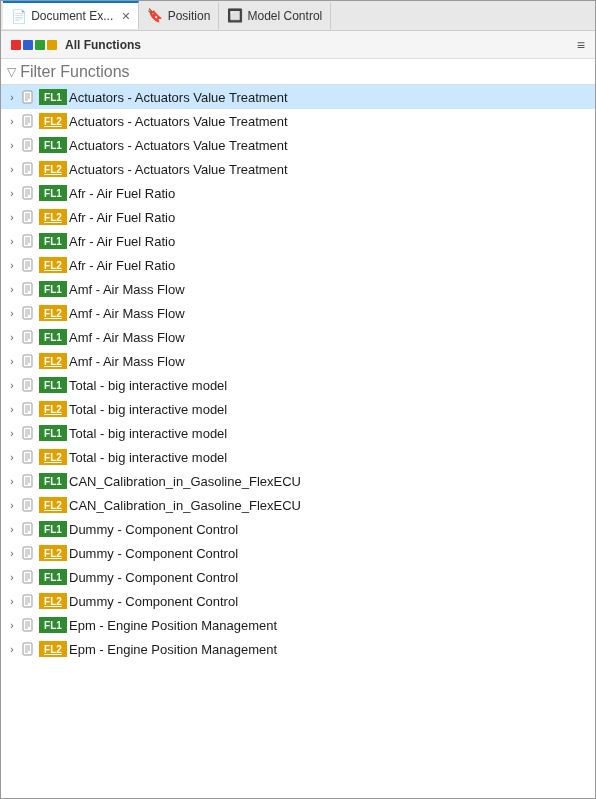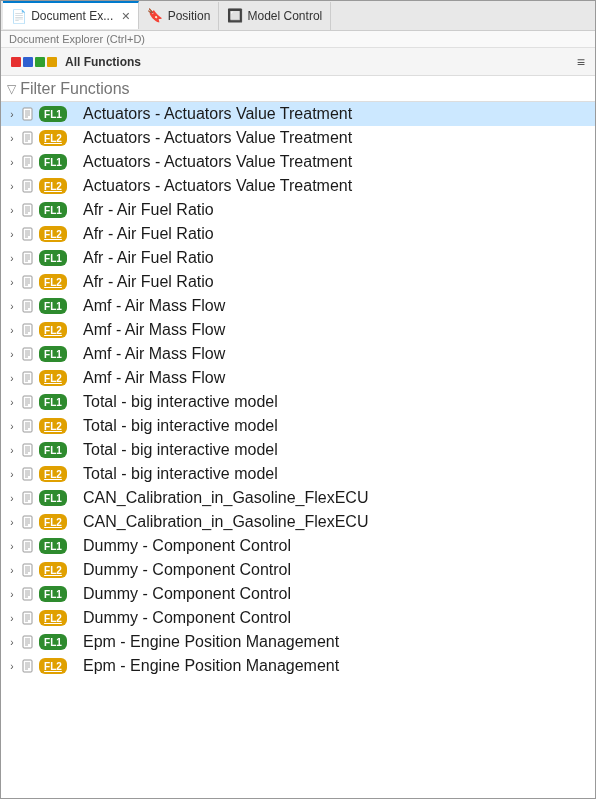--- a/index.html
+++ b/index.html
@@ -146,31 +146,31 @@
     .doc-icon {
       font-size: 12px;
       color: #666;
     }
     .fl-badge {
       display: inline-flex;
       align-items: center;
       justify-content: center;
       width: 28px;
       height: 16px;
-      border-radius: 6px;
+      border-radius: 0;
       font-size: 10px;
       font-weight: bold;
       color: #fff;
       flex-shrink: 0;
-      margin-right: 14px;
+      margin-right: 0;
     }
     .fl1 { background: #2e8b2e; }
     .fl2 { background: #e0a000; text-decoration: underline; }
     .item-label {
-      font-size: 16px;
+      font-size: 13px;
       color: #1a1a1a;
       flex: 1;
     }
     
     .header-icons {
       display: flex;
       gap: 2px;
       padding: 0 4px;
     }
     .hdr-sq {
@@ -192,23 +192,20 @@
     <div class="tab">
       <span class="tab-icon">🔖</span>
       <span>Position</span>
     </div>
     <div class="tab">
       <span class="tab-icon">🔲</span>
       <span>Model Control</span>
     </div>
   </div>
 
-  <div style="background:#f9f9f9; border-bottom:1px solid #e0e0e0; padding:2px 8px; font-size:11px; color:#777;">
-    <span>Document Explorer (Ctrl+D)</span>
-  </div>
 
   <div class="toolbar-row">
     <div class="header-icons">
       <div class="hdr-sq" style="background:#e63030;"></div>
       <div class="hdr-sq" style="background:#3060d0;"></div>
       <div class="hdr-sq" style="background:#30a030;"></div>
       <div class="hdr-sq" style="background:#e0a000;"></div>
     </div>
     <span class="toolbar-title">All Functions</span>
     <span class="toolbar-btn">≡</span>

